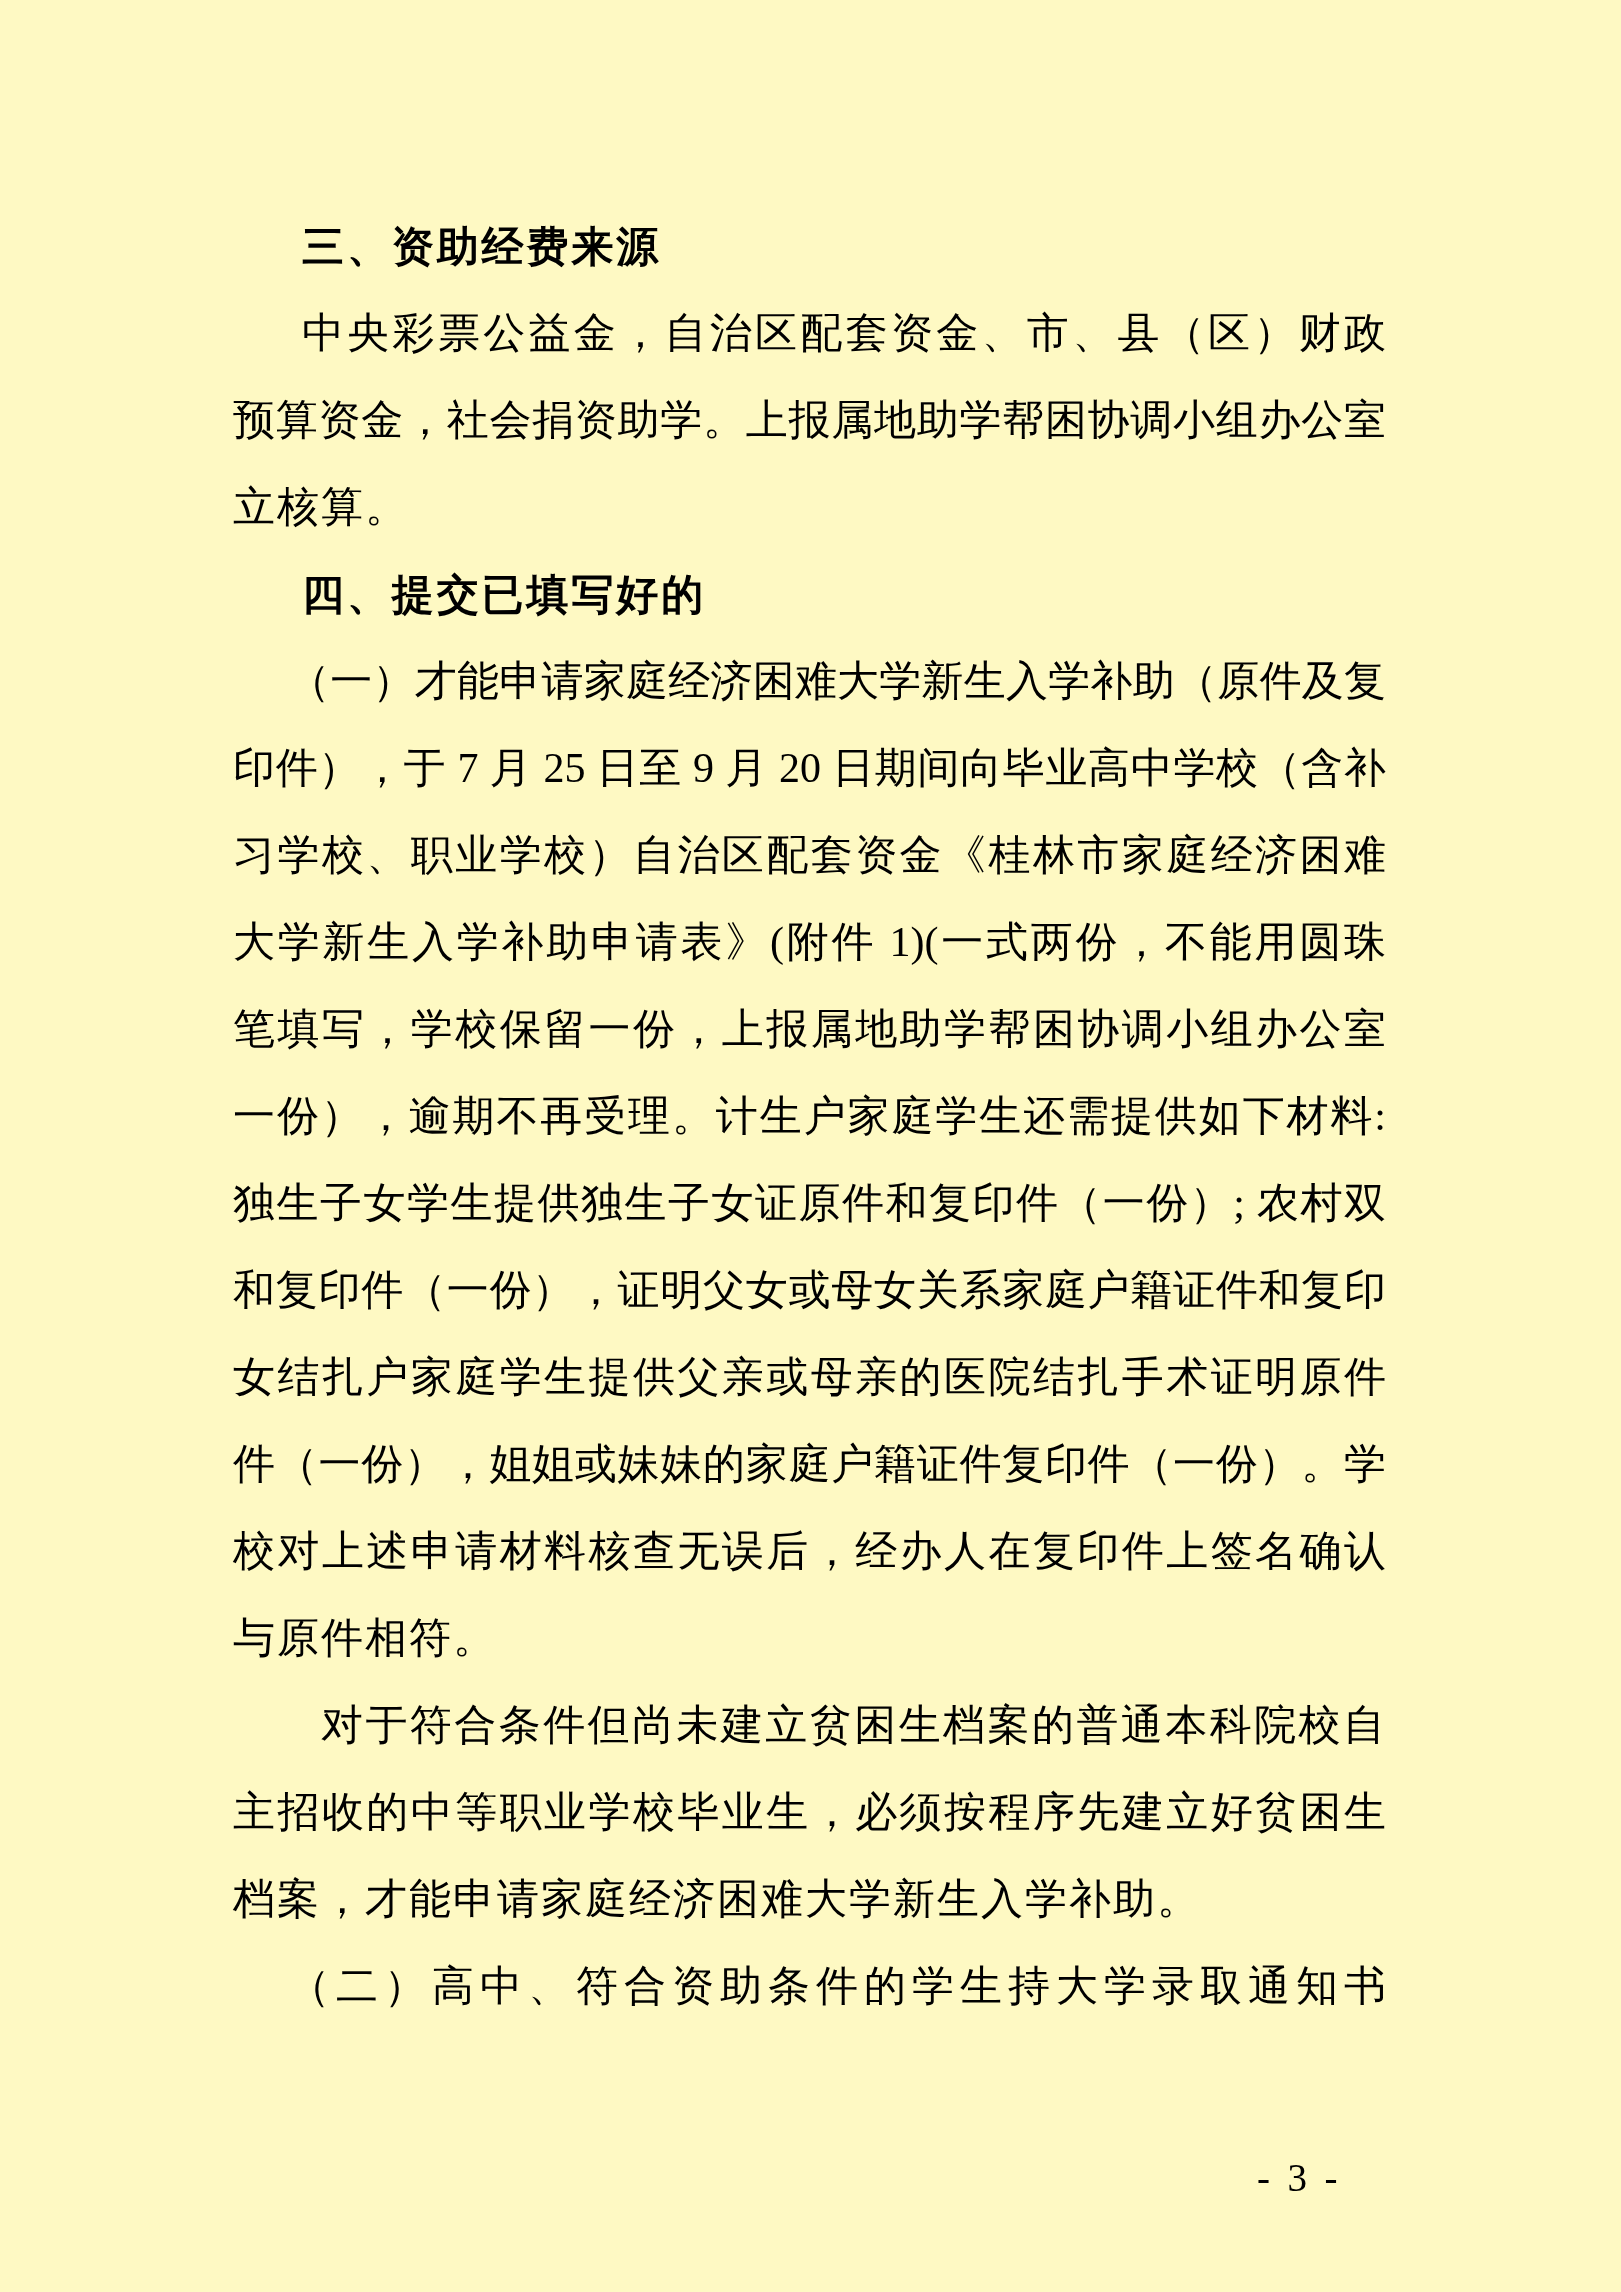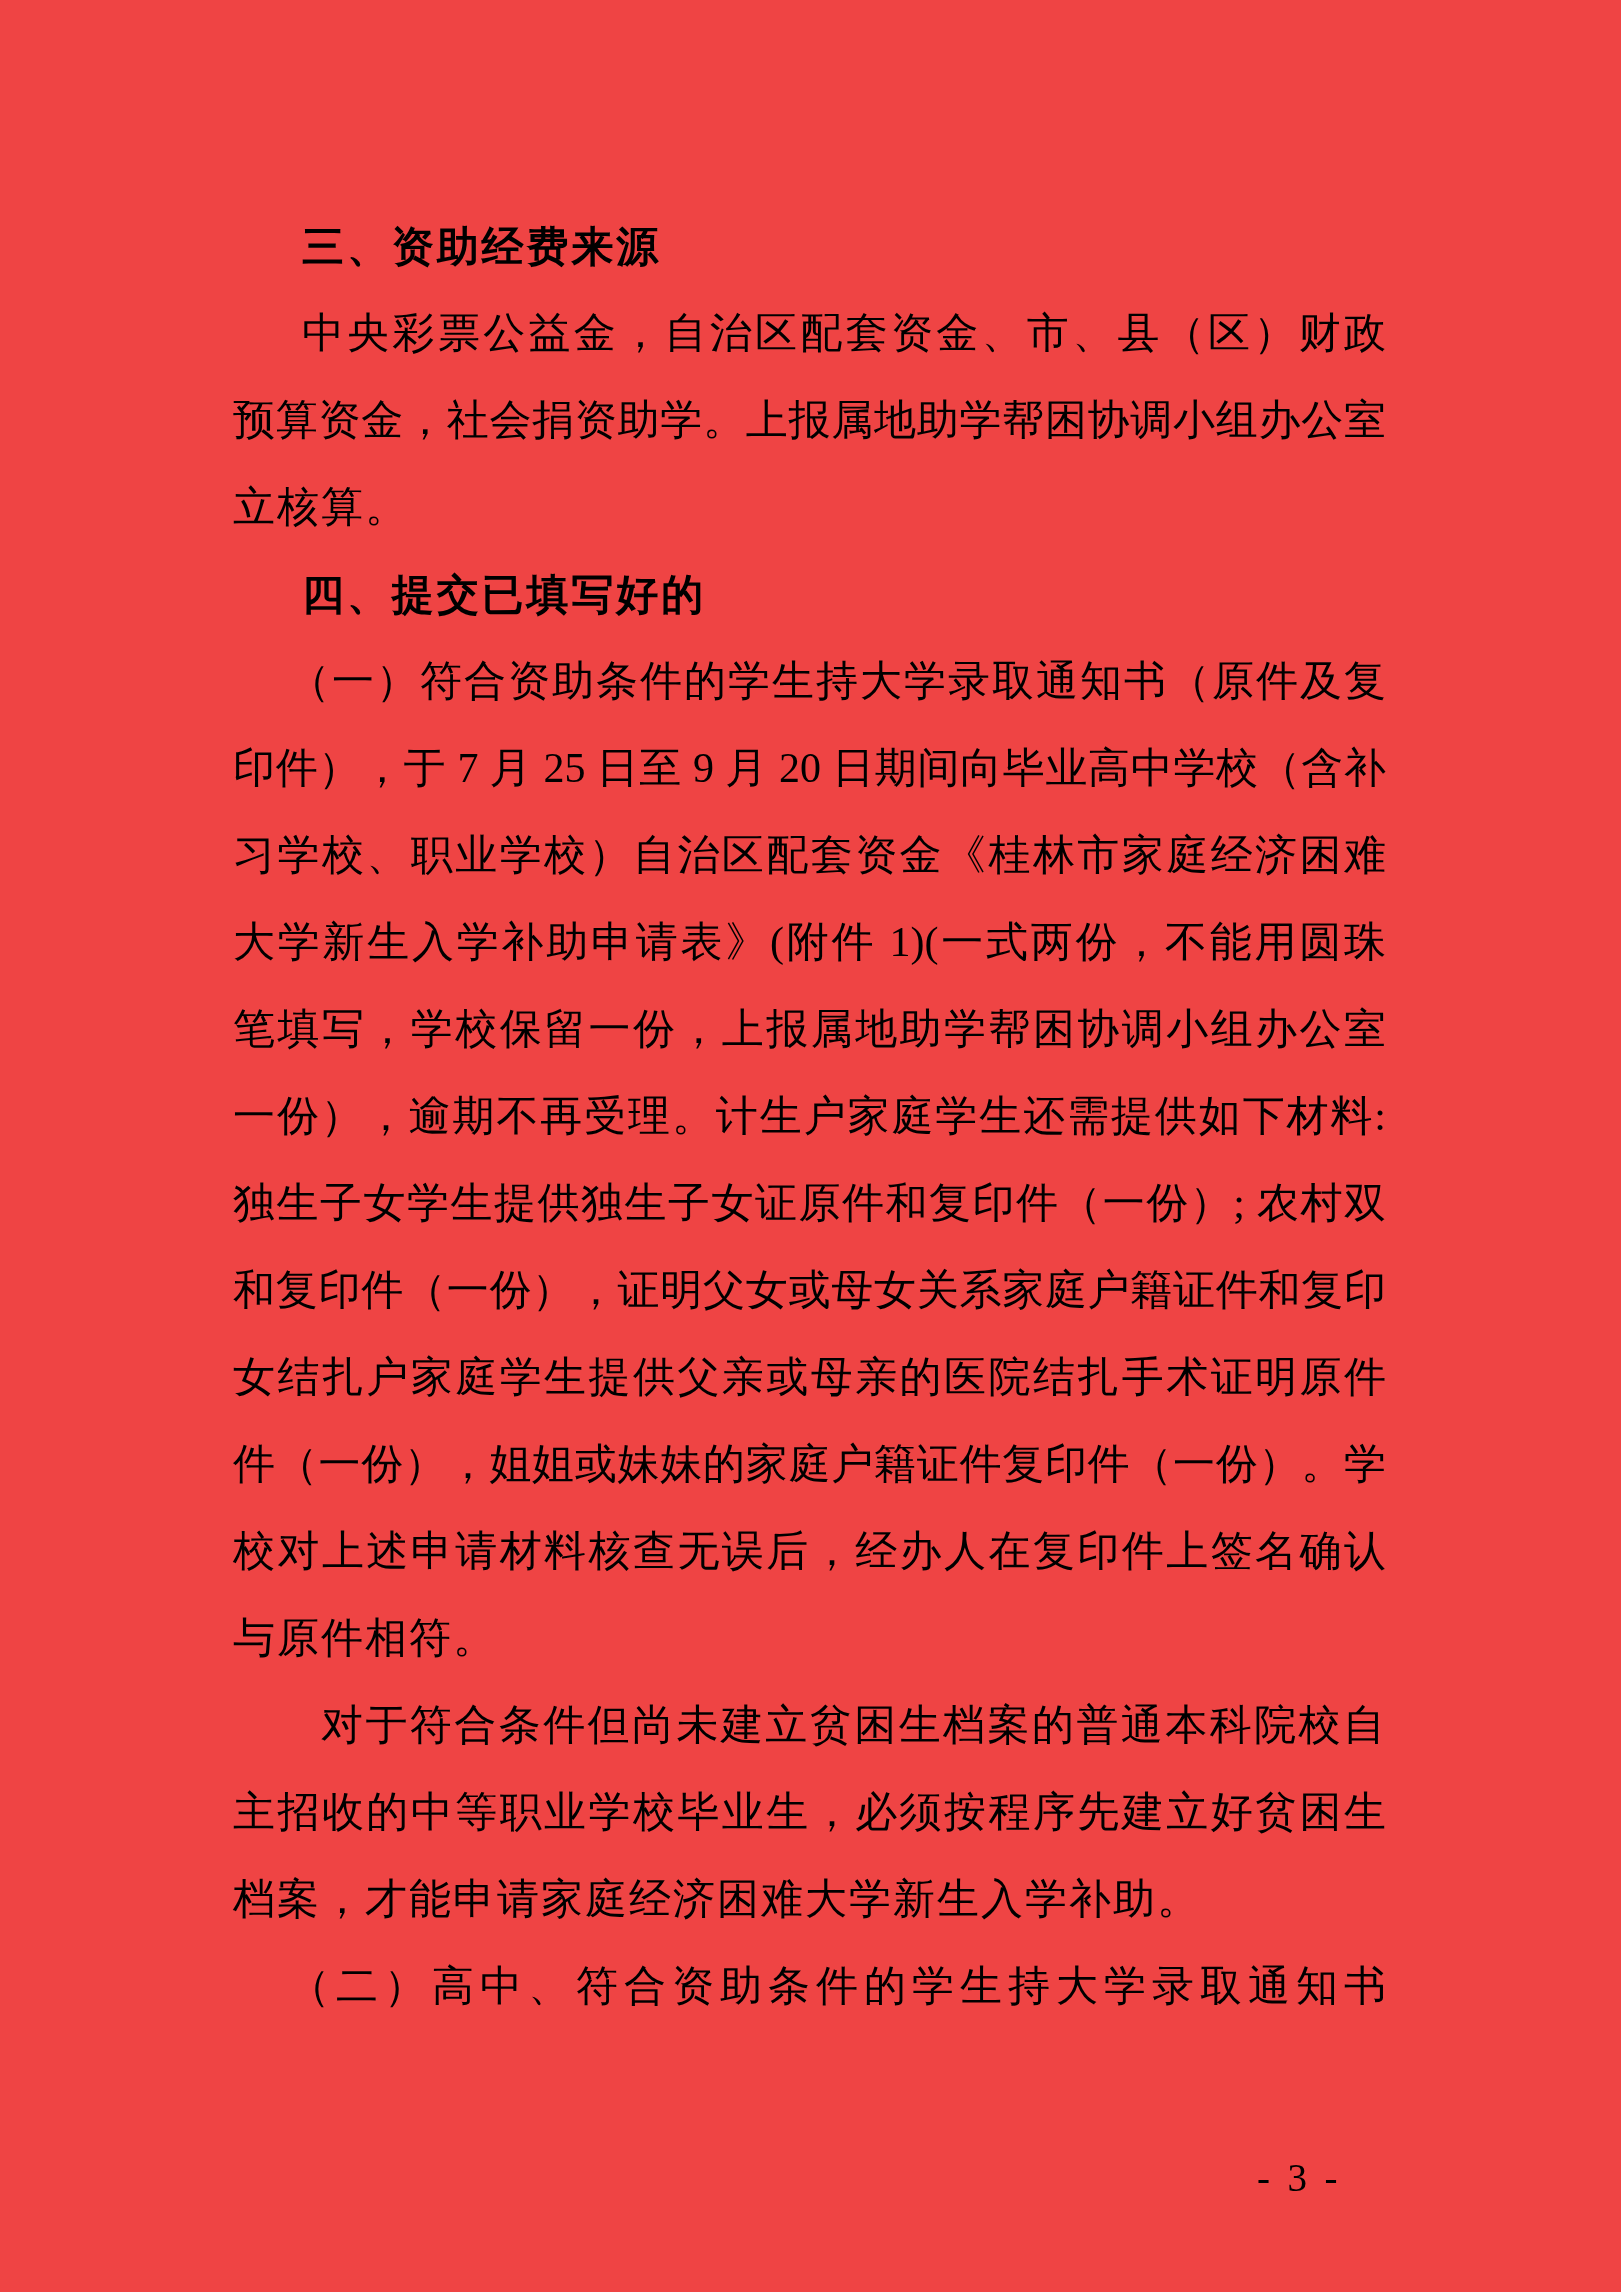--- a/index.html
+++ b/index.html
@@ -4,21 +4,21 @@
 <style>
   html, body {
     margin: 0;
     padding: 0;
     background: #e8e8e8;
   }
   .page {
     position: relative;
     width: 1621px;
     height: 2293px;
-    background: #ef4444;
+    background: #fef9c3;
     color: #000000;
     overflow: hidden;
     font-family: "Liberation Serif", serif;
   }
   .doc-body {
     position: absolute;
     left: 233px;
     top: 203px;
     width: 1157px;
   }
@@ -61,21 +61,21 @@
 </head>
 <body>
 
 <div class="page">
   <div class="doc-body">
     <div class="line h i70">三、资助经费来源</div>
     <div class="line j i70">中央彩票公益金，自治区配套资金、市、县（区）财政</div>
     <div class="line j">预算资金，社会捐资助学。上报属地助学帮困协调小组办公室</div>
     <div class="line">立核算。</div>
     <div class="line h i70">四、提交已填写好的</div>
-    <div class="line j i56">（一）符合资助条件的学生持大学录取通知书（原件及复</div>
+    <div class="line j i56">（一）才能申请家庭经济困难大学新生入学补助（原件及复</div>
     <div class="line j">印件），于 7 月 25 日至 9 月 20 日期间向毕业高中学校（含补</div>
     <div class="line j">习学校、职业学校）自治区配套资金《桂林市家庭经济困难</div>
     <div class="line j">大学新生入学补助申请表》(附件 1)(一式两份，不能用圆珠</div>
     <div class="line j">笔填写，学校保留一份，上报属地助学帮困协调小组办公室</div>
     <div class="line j">一份），逾期不再受理。计生户家庭学生还需提供如下材料:</div>
     <div class="line j">独生子女学生提供独生子女证原件和复印件（一份）; 农村双</div>
     <div class="line j">和复印件（一份），证明父女或母女关系家庭户籍证件和复印</div>
     <div class="line j">女结扎户家庭学生提供父亲或母亲的医院结扎手术证明原件</div>
     <div class="line j">件（一份），姐姐或妹妹的家庭户籍证件复印件（一份）。学</div>
     <div class="line j">校对上述申请材料核查无误后，经办人在复印件上签名确认</div>

